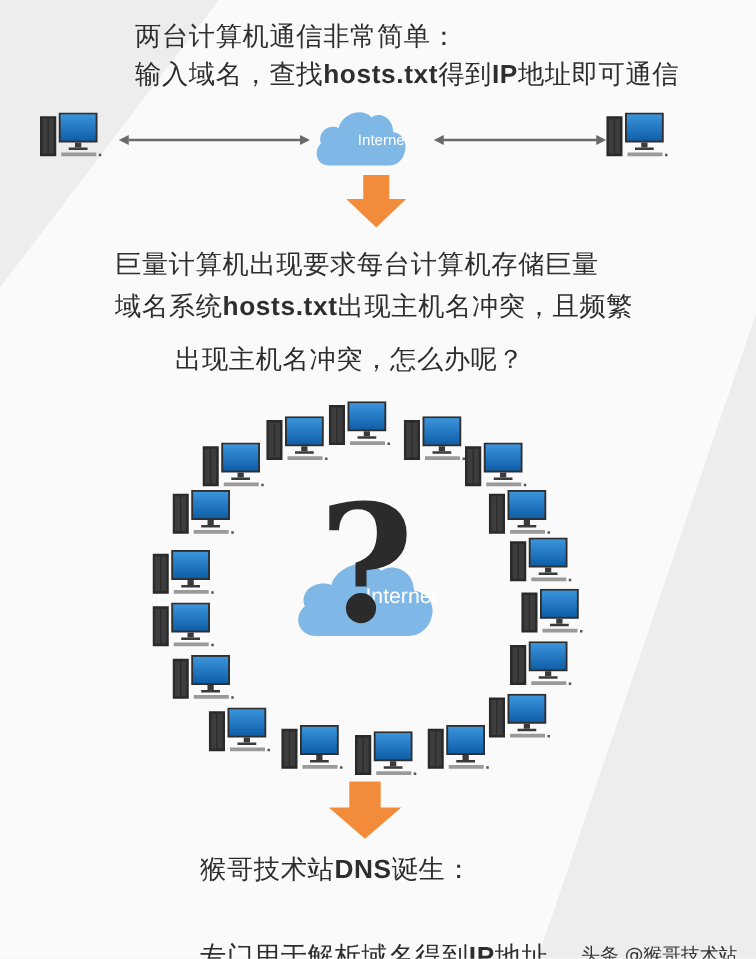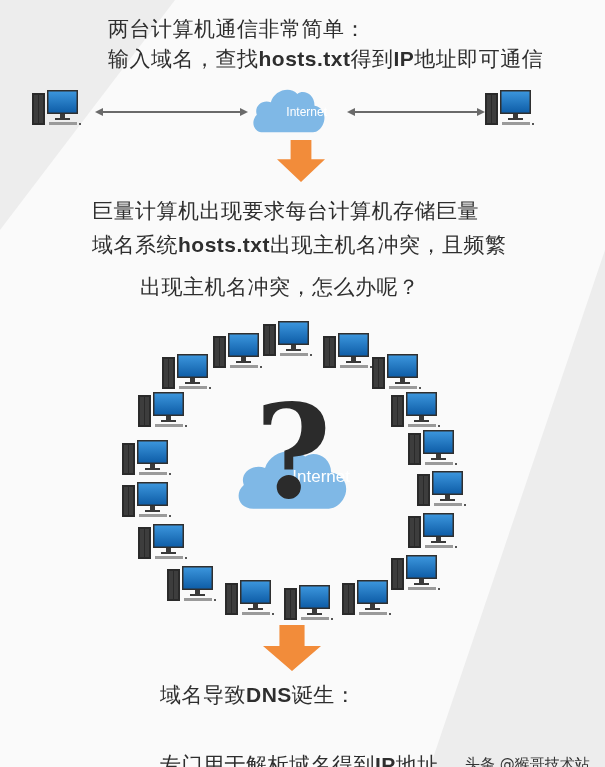--- a/index.html
+++ b/index.html
@@ -169,19 +169,19 @@
     </svg>
   <div class="cloud-label" style="left:0; top:24px; width:118px; font-size:17px;">Internet</div>
 </div>
 <div class="qmark" style="left:255px; top:382px; font-size:130px; line-height:140px;">?</div>
 
 <svg class="down-arrow" style="left:263px; top:625px;" width="58" height="46" viewBox="0 0 60 48" preserveAspectRatio="none">
     <use href="#down-arrow-sym"></use>
   </svg>
 
 <div class="txt" style="left:160px; top:680px;">
-  <span>域名导致</span><b>DNS</b><span>诞生：</span>
+  <span>猴哥技术站</span><b>DNS</b><span>诞生：</span>
 </div>
 <div class="txt" style="left:160px; top:750px;">
   <span>专门用于解析域名得到</span><b>IP</b><span>地址</span>
 </div>
 
 <div class="watermark" style="left:465px; top:737px;margin-top:18px;">头条 @猴哥技术站</div>
 
 </body></html>

